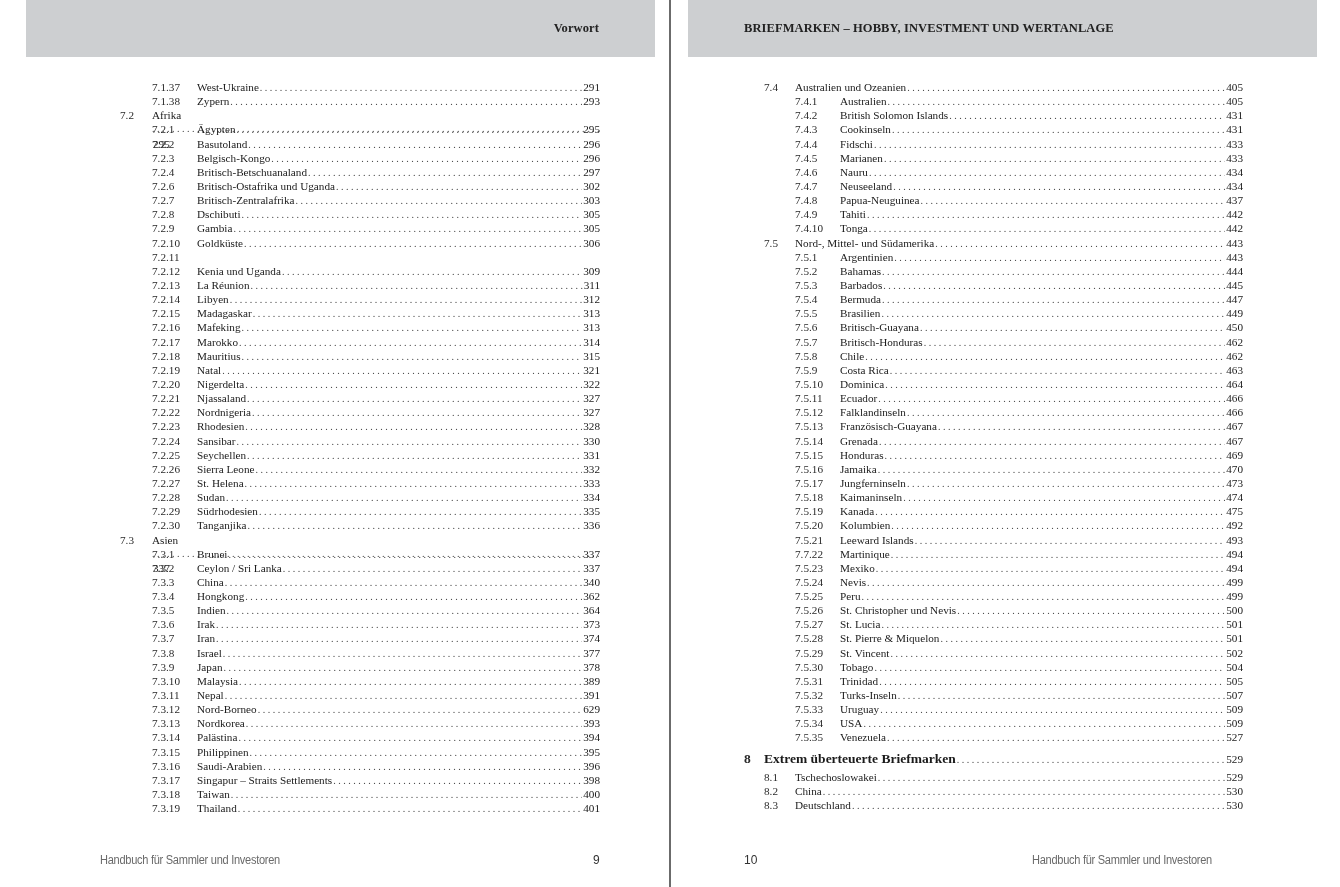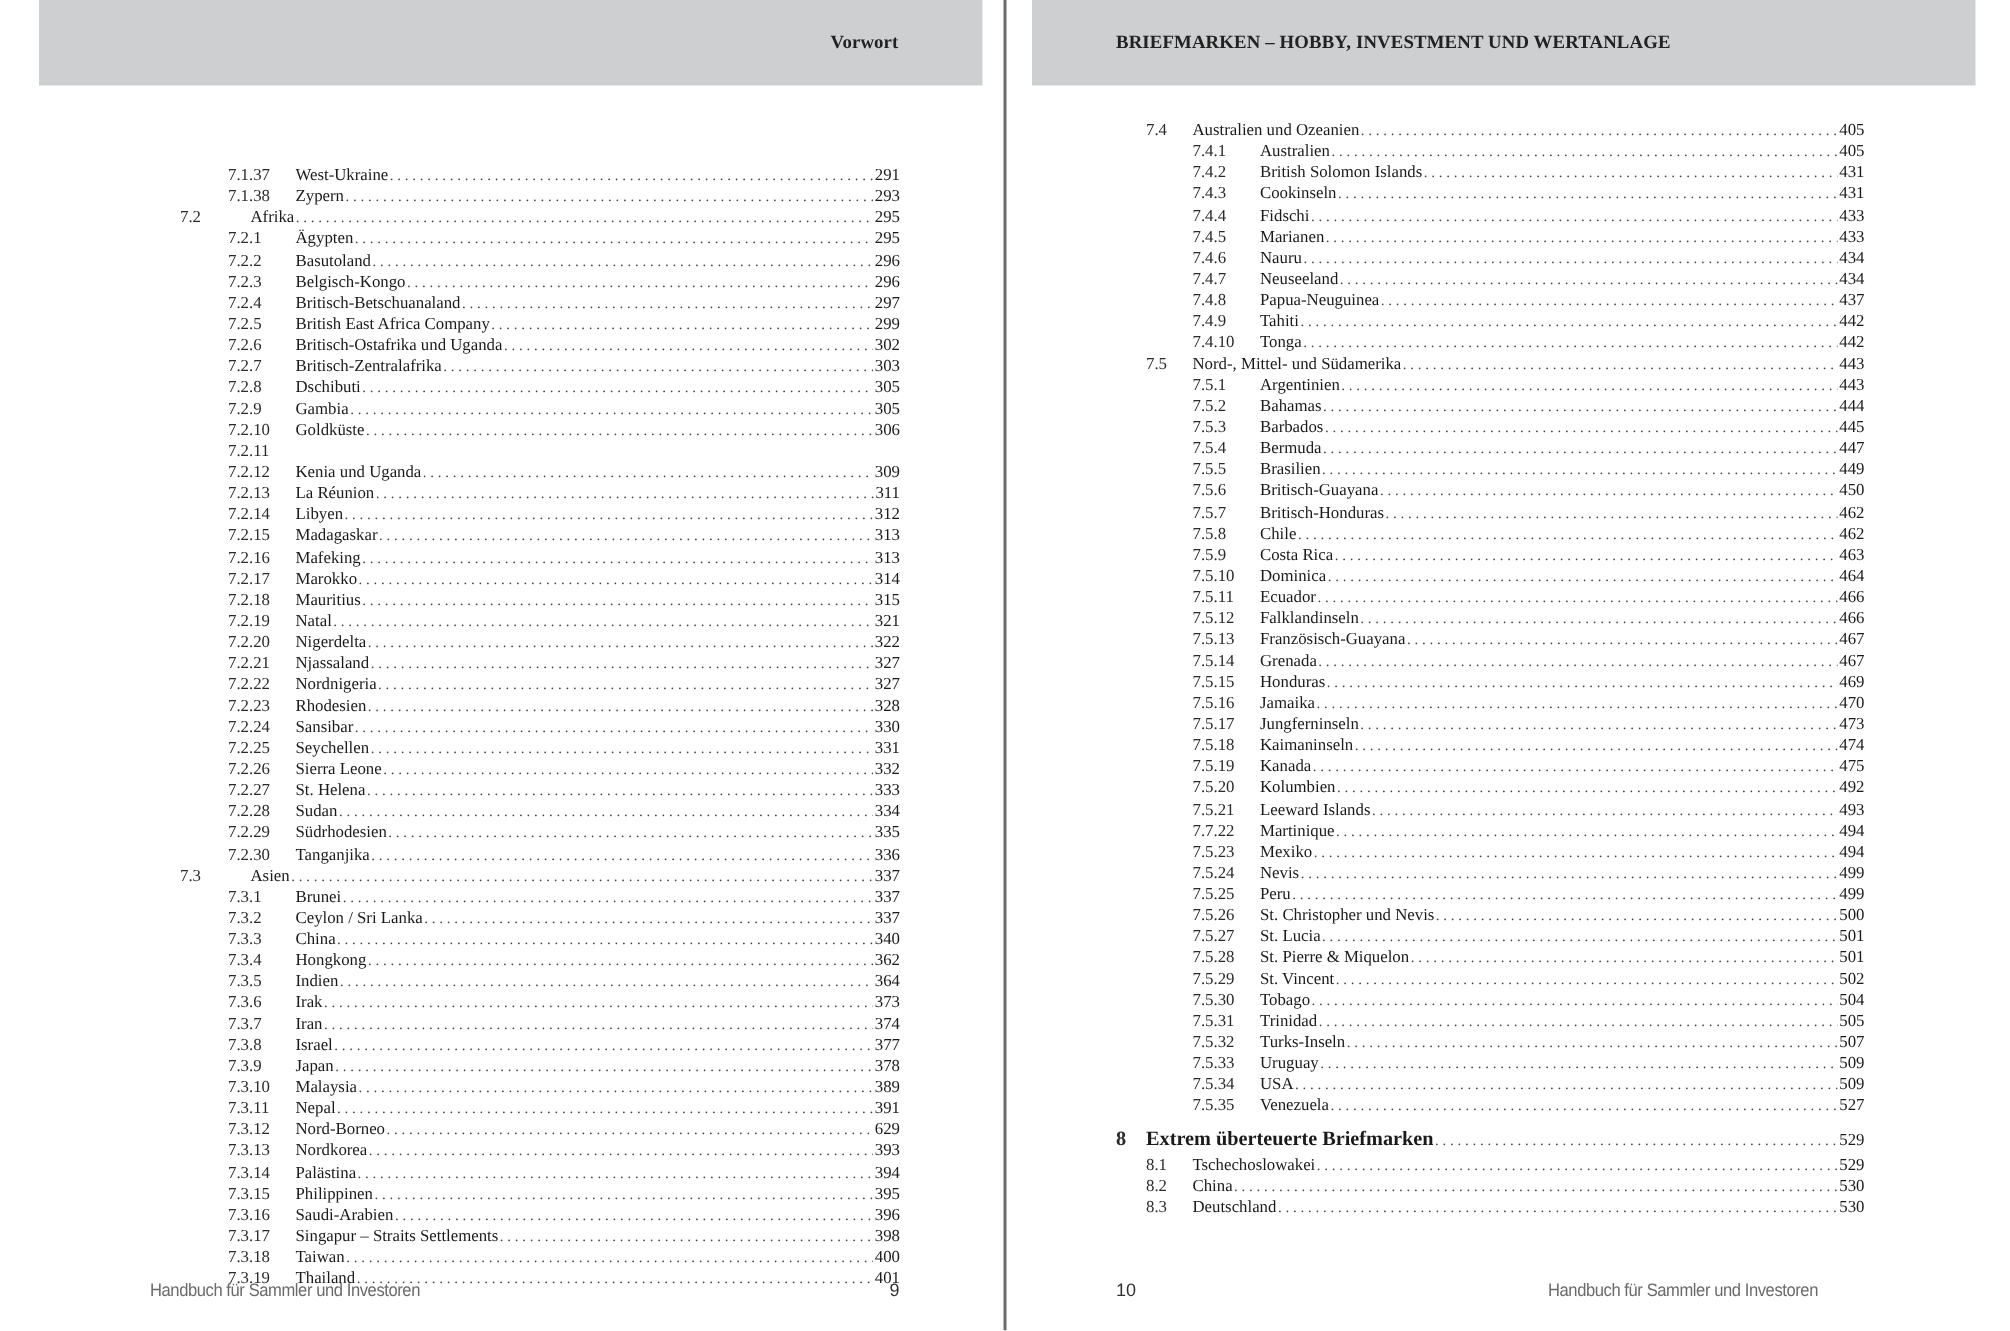--- a/index.html
+++ b/index.html
@@ -20,21 +20,21 @@
     position: absolute; top: 21px; font-weight: bold; font-size: 12.5px; letter-spacing: 0.1px; color: #222;
   }
   .page.left .header-title { right: 56px; }
   .page.right .header-title { left: 56px; }
 
   .spine {
     position: absolute; left: 669px; top: 0; width: 2px; height: 887px; background: #6b6b6b;
   }
 
   .toc { position: absolute; top: 80px; }
-  .page.left .toc { left: 0; width: 600px; margin-top: 30px; }
+  .page.left .toc { left: 0; width: 600px; }
   .page.right .toc { left: 0; width: 571px; }
 
   .row {
     position: relative; height: 14.15px; font-size: 11.2px; line-height: 14.15px; white-space: nowrap;
   }
   .row .num { position: absolute; top: 0; color: #2a2a2a; }
   .row .title-wrap {
     position: absolute; top: 0; right: 0; display: flex; align-items: baseline; overflow: hidden;
   }
   .row .title { flex: 0 0 auto; padding-right: 1px; }
@@ -42,21 +42,21 @@
     flex: 1 1 auto; overflow: hidden; color: #444; letter-spacing: 2.6px; font-size: 10px;
   }
   .row .leader::before {
     content: ". . . . . . . . . . . . . . . . . . . . . . . . . . . . . . . . . . . . . . . . . . . . . . . . . . . . . . . . . . . . . . . . . . . . . . . . . . . . . . . . . . . . . . . . . . . . . . . . . . . . . . . . . . . . . . . . . . . . . . . . . . . . . . . . . . . . . . . . . . . . . . . . .";
     letter-spacing: 0;
   }
   .row .page-no { flex: 0 0 auto; text-align: right; padding-left: 1px; }
 
   
   .page.left .row.l2 .num { left: 120px; }
-  .page.left .row.l2 .title-wrap { left: 167px; }
+  .page.left .row.l2 .title-wrap { left: 152px; flex-direction: column; }
   .page.left .row.l3 .num { left: 152px; }
   .page.left .row.l3 .title-wrap { left: 197px; }
 
   
   .page.right .row.l2 .num { left: 92px; }
   .page.right .row.l2 .title-wrap { left: 123px; }
   .page.right .row.l3 .num { left: 123px; }
   .page.right .row.l3 .title-wrap { left: 168px; }
 
   .row.chapter { height: 22px; line-height: 22px; margin-top: 3px; font-size: 13.5px; font-weight: bold; }
@@ -136,28 +136,20 @@
       </div>
       <div class="row l3">
         <span class="num">7.2.4</span>
         <span class="title-wrap">
           <span class="title">Britisch-Betschuanaland</span>
           <span class="leader"></span>
           <span class="page-no">297</span>
         </span>
       </div>
       <div class="row l3">
-        <span class="num">7.2.5</span>
-        <span class="title-wrap">
-          <span class="title">British East Africa Company</span>
-          <span class="leader"></span>
-          <span class="page-no">299</span>
-        </span>
-      </div>
-      <div class="row l3">
         <span class="num">7.2.6</span>
         <span class="title-wrap">
           <span class="title">Britisch-Ostafrika und Uganda</span>
           <span class="leader"></span>
           <span class="page-no">302</span>
         </span>
       </div>
       <div class="row l3">
         <span class="num">7.2.7</span>
         <span class="title-wrap">

